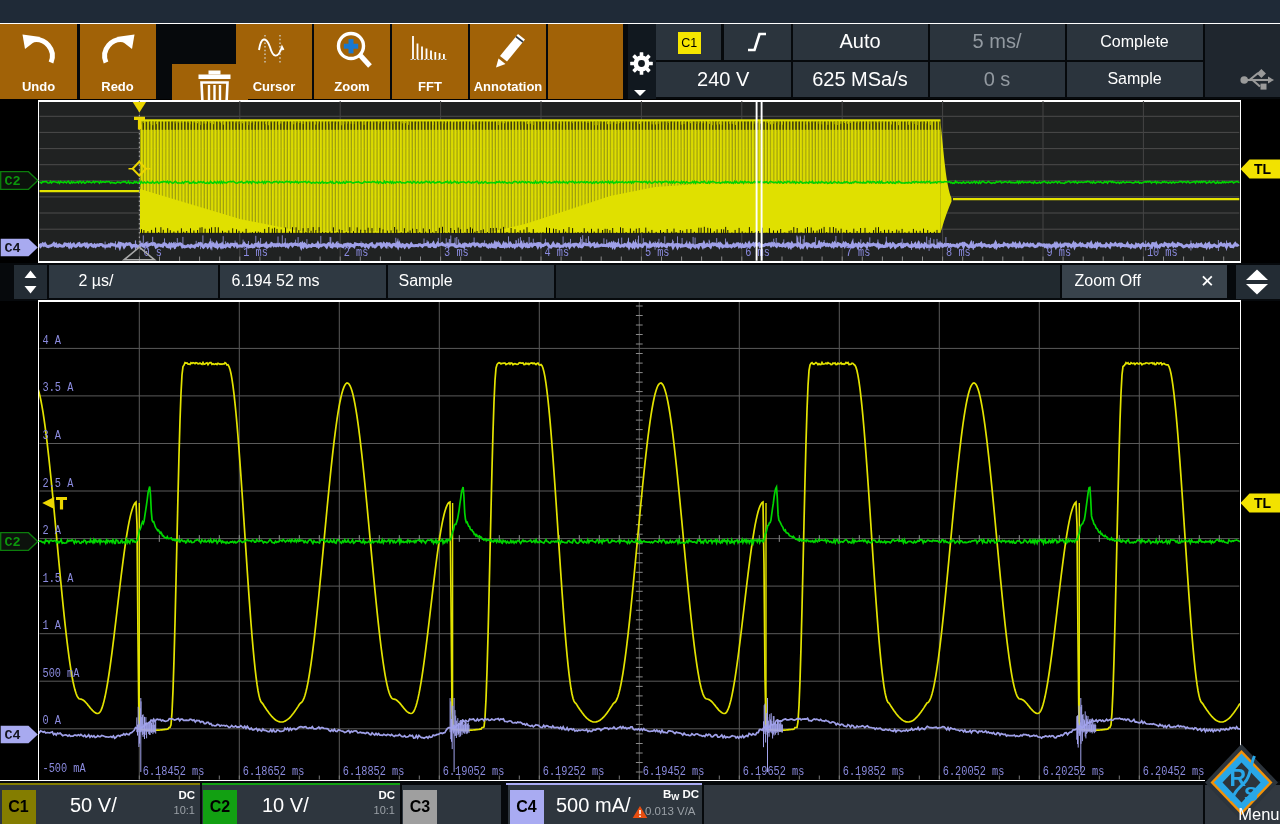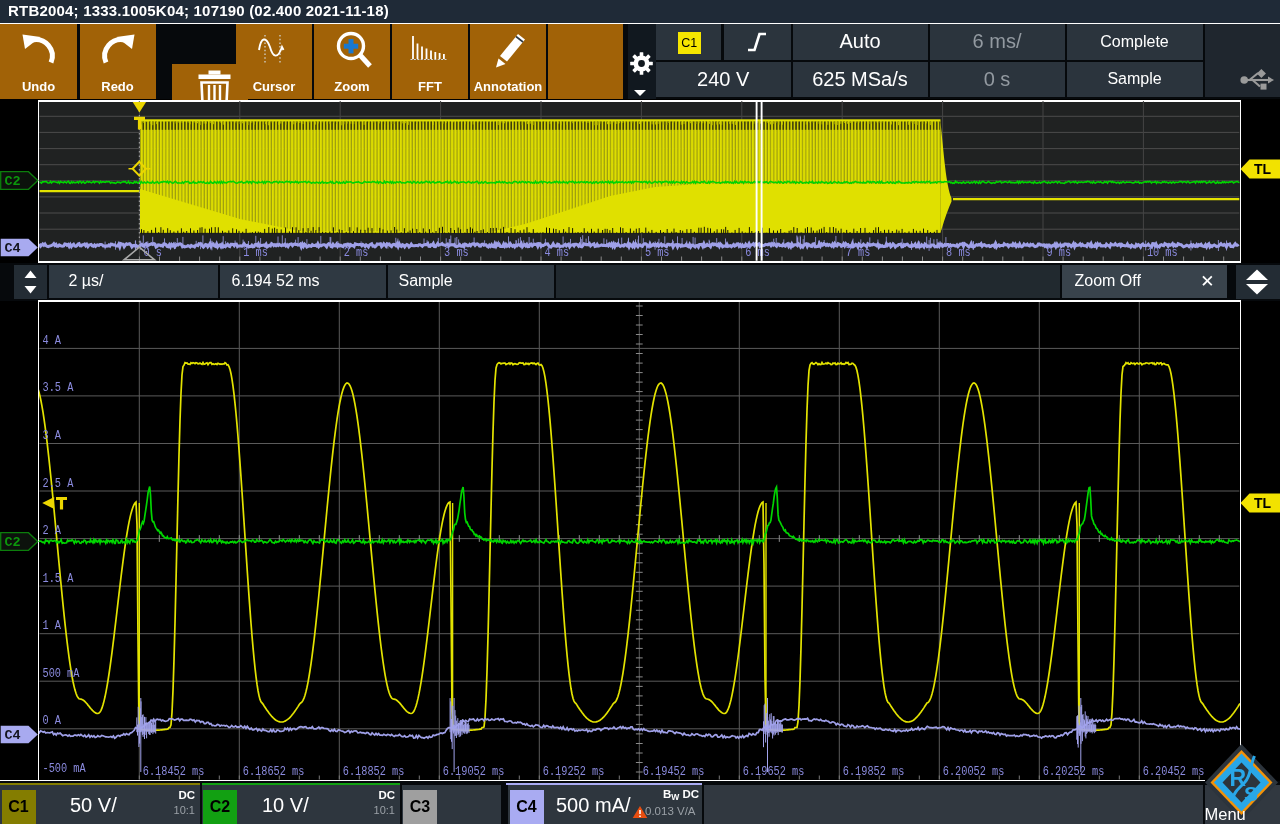--- a/index.html
+++ b/index.html
@@ -17,21 +17,20 @@
  font-weight:bold;font-size:16px;color:#000;}
 .chsec{position:absolute;top:784.5px;height:39.5px;background:#2e363e;}
 .chbadge{position:absolute;top:789.5px;width:34px;height:34.5px;display:flex;align-items:center;
  justify-content:center;font-size:16px;font-weight:bold;color:#000;}
 .vdc{position:absolute;color:#fff;font-size:20px;}
 </style></head>
 <body>
 <div id="scr">
 
 <div class="abs" style="left:0;top:0;width:1280px;height:22.5px;background:#1f2a37;"></div>
-<div class="abs" style="left:8px;top:2px;color:#fff;font-size:15px;font-weight:bold;letter-spacing:0.2px;">RTB2004; 1333.1005K04; 107190 (02.400 2021-11-18)</div>
 <div class="abs" style="left:0;top:22.5px;width:1280px;height:1.8px;background:#fff;"></div>
 
 <div class="abs" style="left:0;top:24.3px;width:1280px;height:75.2px;background:#06090c;"></div>
 
 <div class="btn" style="left:0;width:77px;">
  <svg class="abs" style="left:12px;top:5px" width="54" height="42" viewBox="0 0 54 42">
   <path d="M20 11 A16.5 16.5 0 0 1 39 33.5" stroke="#fff" stroke-width="5" fill="none"></path>
   <path d="M10.5 5.5 L13 20 L28.5 8 Z" fill="#fff"></path>
  </svg>
  <div class="lbl">Undo</div>
@@ -105,21 +104,21 @@
 <div class="abs" style="left:633.5px;top:90px;width:0;height:0;border-left:6px solid transparent;border-right:6px solid transparent;border-top:6.5px solid #fff;"></div>
 
 <div class="cell" style="left:656px;top:24.3px;width:65px;height:35.3px;"></div>
 <div class="abs badge" style="left:677.5px;top:32px;width:23.5px;height:22px;background:#f6e600;font-size:12.5px;font-weight:normal;">C1</div>
 <div class="cell" style="left:723.5px;top:24.3px;width:67px;height:35.3px;">
  <svg width="26" height="26" viewBox="0 0 26 26">
         <path d="M4 21 H10.5 L15.5 5 H22" stroke="#fff" stroke-width="2.6" fill="none"></path>
       </svg>
 </div>
 <div class="cell" style="left:792.5px;top:24.3px;width:135px;height:35.3px;">Auto</div>
-<div class="cell gtxt" style="left:929.5px;top:24.3px;width:135px;height:35.3px;color:#939aa1;">6 ms/</div>
+<div class="cell gtxt" style="left:929.5px;top:24.3px;width:135px;height:35.3px;color:#939aa1;">5 ms/</div>
 <div class="cell" style="left:1066.5px;top:24.3px;width:136px;height:35.3px;font-size:16px;">Complete</div>
 <div class="cell" style="left:656px;top:61.6px;width:134.5px;height:35.6px;">240 V</div>
 <div class="cell" style="left:792.5px;top:61.6px;width:135px;height:35.6px;">625 MSa/s</div>
 <div class="cell gtxt" style="left:929.5px;top:61.6px;width:135px;height:35.6px;color:#939aa1;">0 s</div>
 <div class="cell" style="left:1066.5px;top:61.6px;width:136px;height:35.6px;font-size:16px;">Sample</div>
 
 <div class="abs" style="left:1204.5px;top:24.3px;width:75.5px;height:73.2px;background:#1f262e;"></div>
 <svg class="abs" style="left:1238px;top:66px" width="38" height="28" viewBox="0 0 38 28">
  <g stroke="#9a9a9a" stroke-width="2.1" fill="none">
   <path d="M8 14 H31.5"></path>
@@ -214,21 +213,21 @@
 <div class="abs" style="left:0;top:262.5px;width:1280px;height:38.5px;background:#06090c;"></div>
 <div class="abs" style="left:38.3px;top:260.9px;width:1202.5px;height:1.8px;background:#fff;"></div>
 <div class="abs" style="left:38.3px;top:300.2px;width:1202.5px;height:1.8px;background:#fff;"></div>
 <div class="panel" style="left:13.5px;top:264.5px;width:33px;height:34px;background:#232c34;">
  <svg width="33" height="34" viewBox="0 0 33 34">
   <path d="M16.5 5.5 L22.5 13 H10.5 Z" fill="#fff"></path>
   <path d="M16.5 28.5 L22.5 21 H10.5 Z" fill="#fff"></path>
  </svg>
 </div>
 <div class="panel" style="left:48.5px;top:264.7px;width:169px;height:33.6px;color:#fff;font-size:16px;display:flex;align-items:center;">
-      <span style="margin-left:20px">2 µs/</span>
+      <span style="margin-left:30px">2 µs/</span>
     </div>
 <div class="panel" style="left:219.5px;top:264.7px;width:166px;height:33.6px;color:#fff;font-size:16px;display:flex;align-items:center;">
       <span style="margin-left:12px">6.194 52 ms</span>
     </div>
 <div class="panel" style="left:387.5px;top:264.7px;width:166px;height:33.6px;color:#fff;font-size:16px;display:flex;align-items:center;">
       <span style="margin-left:11px">Sample</span>
     </div>
 <div class="panel" style="left:555.5px;top:264.7px;width:504px;height:33.6px;background:#21292f;"></div>
 <div class="panel" style="left:1061.5px;top:264.7px;width:165px;height:33.6px;background:#39434c;color:#fff;font-size:16px;display:flex;align-items:center;justify-content:space-between;">
       <span style="margin-left:13px">Zoom Off</span>
@@ -348,13 +347,13 @@
  <path d="M38.5 0 L77 40.5 L77 82 L0 82 L0 40.5 Z" fill="none"></path>
  <path d="M38.5 2 L75 40.5 L38.5 79 L2 40.5 Z" fill="#2c343c"></path>
  <path d="M38.5 8 L69.5 40.5 L38.5 73 L7.5 40.5 Z" fill="#f39208"></path>
  <path d="M38.5 11.5 L66.2 40.5 L38.5 69.5 L10.8 40.5 Z" fill="#29a7e8"></path>
  <path d="M38.5 20.5 L57.5 40.5 L38.5 60.5 L19.5 40.5 Z" fill="#2c343c"></path>
  <path d="M51.5 14 C46 26, 48.5 33, 42 40 C35 47, 30.5 51, 28.5 59" stroke="#29a7e8" stroke-width="3" fill="none"></path>
  <text x="26.5" y="44" font-family="Liberation Sans" font-size="23" font-weight="bold" fill="#29a7e8">R</text>
  <text x="41" y="59" font-family="Liberation Sans" font-size="21" font-weight="bold" fill="#29a7e8">S</text>
 </svg>
 
-<div class="abs" style="left:1204.5px;top:805px;width:75px;text-align:left;color:#fff;font-size:16.5px;z-index:9;">Menu</div>
+<div class="abs" style="left:1204.5px;top:805px;width:75px;text-align:right;color:#fff;font-size:16.5px;z-index:9;">Menu</div>
 </div>
 </body></html>

